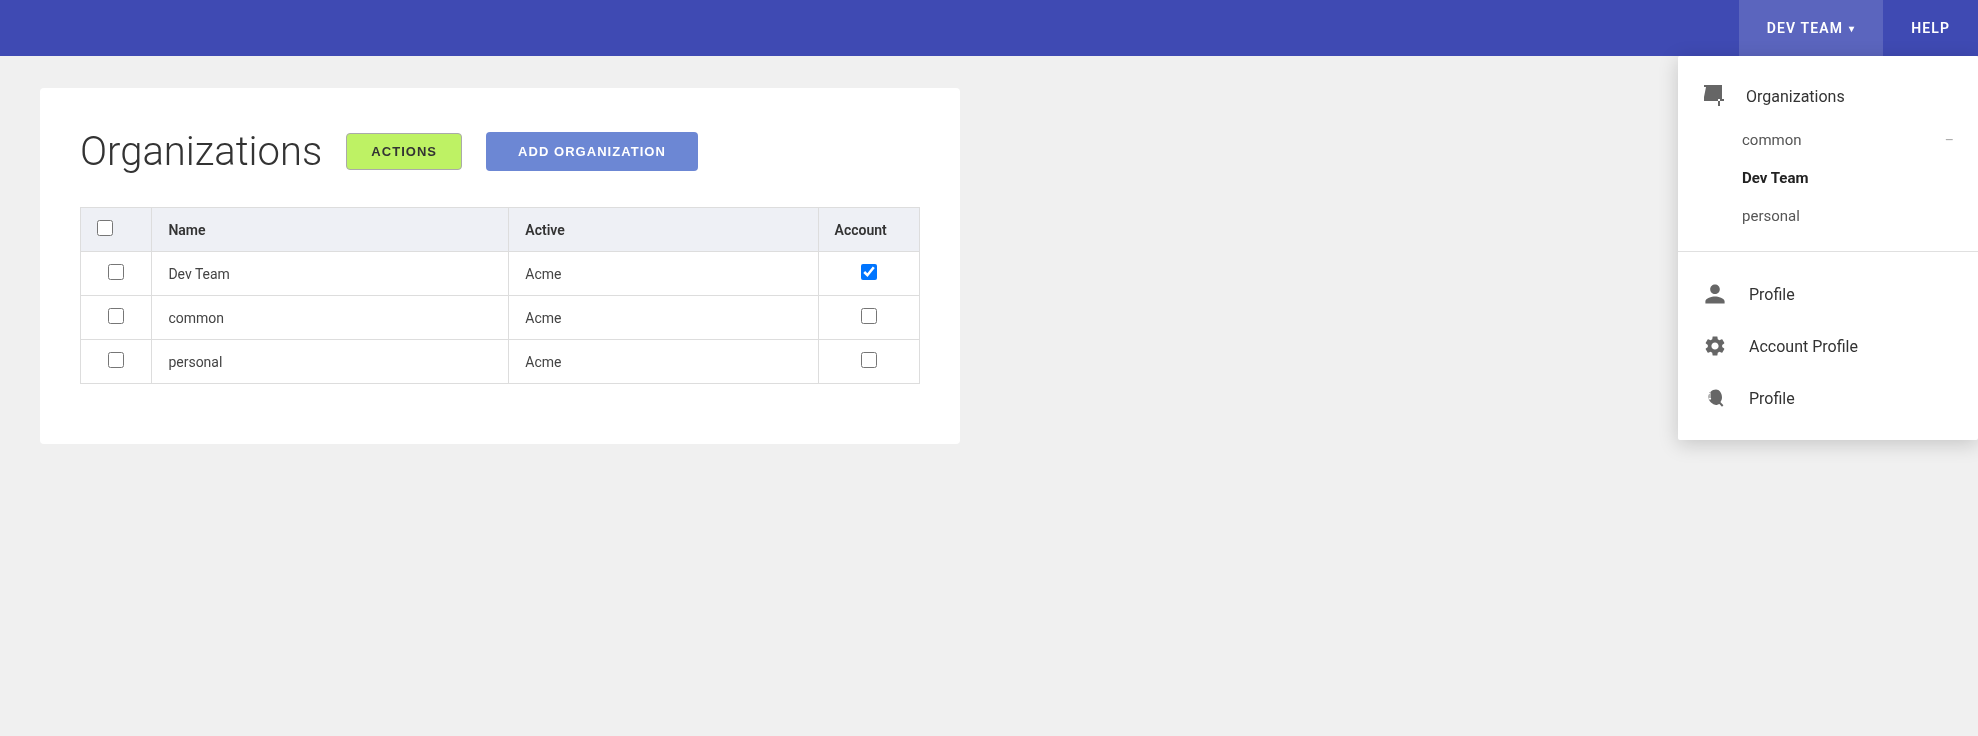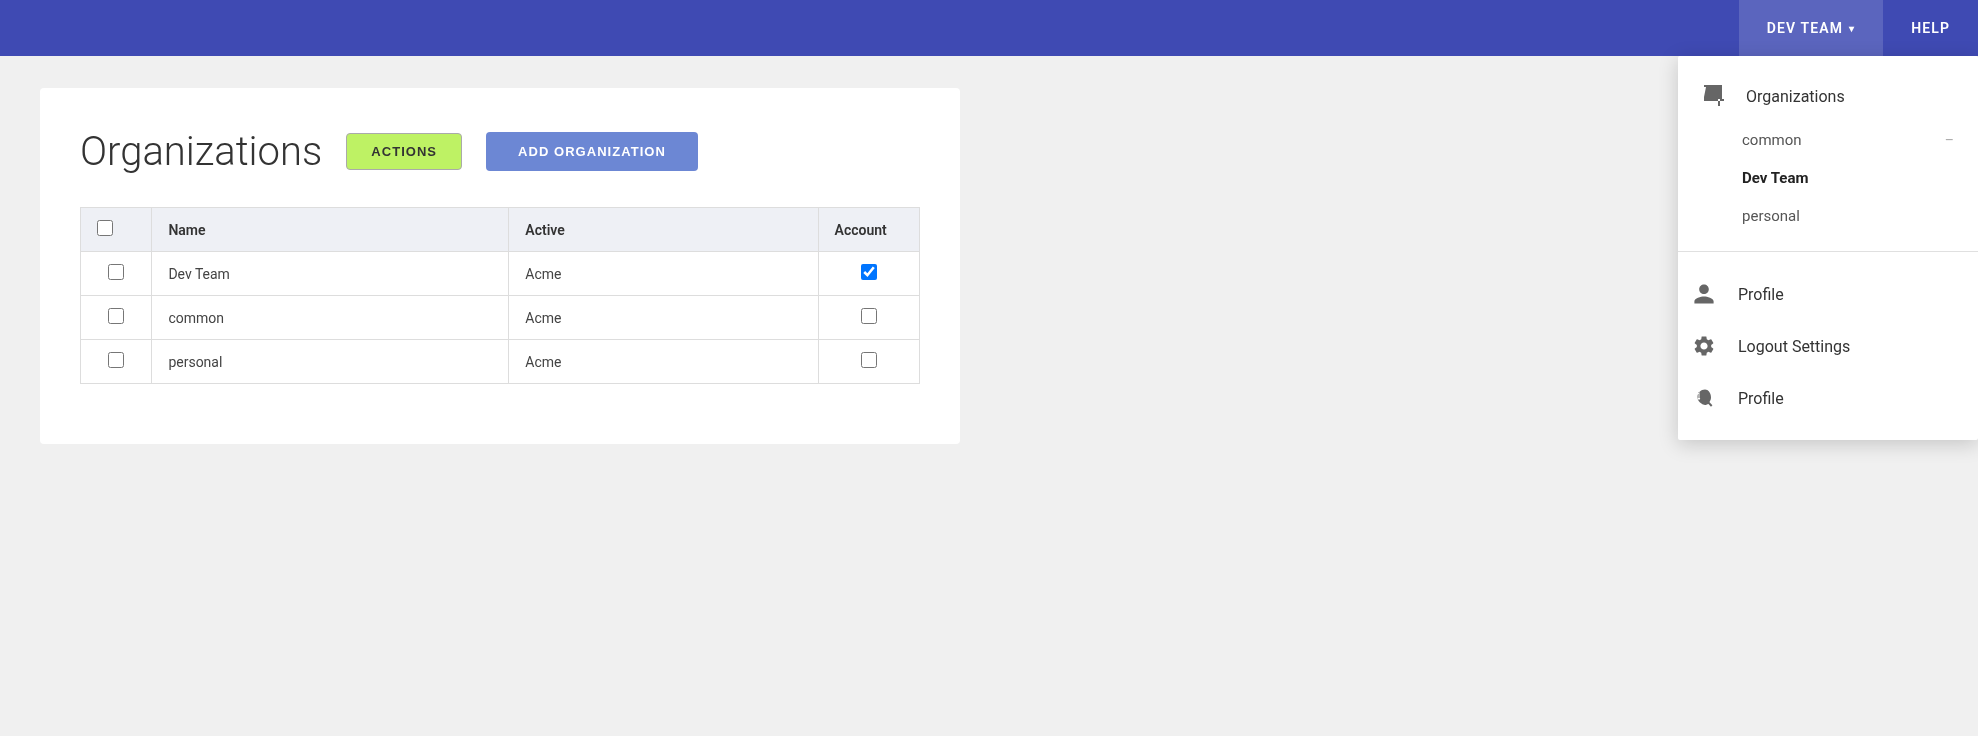--- a/index.html
+++ b/index.html
@@ -183,21 +183,21 @@
       color: #222;
     }
     .dropdown-org-item .dash {
       color: #aaa;
       font-size: 14px;
     }
 
     .dropdown-action-item {
       display: flex;
       align-items: center;
-      padding: 14px 12px;
+      padding: 14px 23px;
       font-size: 16px;
       color: #333;
       cursor: pointer;
     }
     .dropdown-action-item .icon {
       margin-right: 20px;
       color: #666;
       font-size: 22px;
       width: 28px;
       display: flex;
@@ -259,21 +259,21 @@
           </svg>
         </span>
         <span>Profile</span>
       </div>
       <div class="dropdown-action-item">
         <span class="icon">
           <svg class="icon-svg" viewBox="0 0 24 24">
             <path d="M19.14 12.94c.04-.3.06-.61.06-.94s-.02-.64-.07-.94l2.03-1.58c.18-.14.23-.41.12-.61l-1.92-3.32c-.12-.22-.37-.29-.59-.22l-2.39.96c-.5-.38-1.03-.7-1.62-.94l-.36-2.54c-.04-.24-.24-.41-.48-.41h-3.84c-.24 0-.43.17-.47.41l-.36 2.54c-.59.24-1.13.57-1.62.94l-2.39-.96c-.22-.08-.47 0-.59.22L2.74 8.87c-.12.21-.08.47.12.61l2.03 1.58c-.05.3-.09.63-.09.94s.02.64.07.94l-2.03 1.58c-.18.14-.23.41-.12.61l1.92 3.32c.12.22.37.29.59.22l2.39-.96c.5.38 1.03.7 1.62.94l.36 2.54c.05.24.24.41.48.41h3.84c.24 0 .44-.17.47-.41l.36-2.54c.59-.24 1.13-.56 1.62-.94l2.39.96c.22.08.47 0 .59-.22l1.92-3.32c.12-.22.07-.47-.12-.61l-2.01-1.58zM12 15.6c-1.98 0-3.6-1.62-3.6-3.6s1.62-3.6 3.6-3.6 3.6 1.62 3.6 3.6-1.62 3.6-3.6 3.6z"></path>
           </svg>
         </span>
-        <span>Logout Settings</span>
+        <span>Account Profile</span>
       </div>
       <div class="dropdown-action-item">
         <span class="icon">
           <svg class="icon-svg" viewBox="0 0 24 24">
             <path d="M13 3.5c-4.14 0-7.5 3.36-7.5 7.5 0 2.96 1.72 5.53 4.24 6.79l.01-.01C10.48 18.42 11.69 19 13 19c2.76 0 5-2.24 5-5 0-1.09-.35-2.1-.94-2.93L15.6 12.5c.25.46.4.98.4 1.5 0 1.93-1.57 3.5-3.5 3.5s-3.5-1.57-3.5-3.5S11.07 10.5 13 10.5c.52 0 1.04.15 1.5.4l1.43-1.46C14.97 8.89 14 8.5 13 8.5c-2.76 0-5 2.24-5 5s2.24 5 5 5c1.1 0 2.1-.35 2.93-.94l3.07 3.07 1.41-1.41L17.34 16.1C18.36 14.8 19 13.17 19 11.5 19 6.81 16.19 3.5 13 3.5zM9 12l-2 2-2-2h1.5V6h1V12H9z"></path>
           </svg>
         </span>
         <span>Profile</span>
       </div>
     </div>

